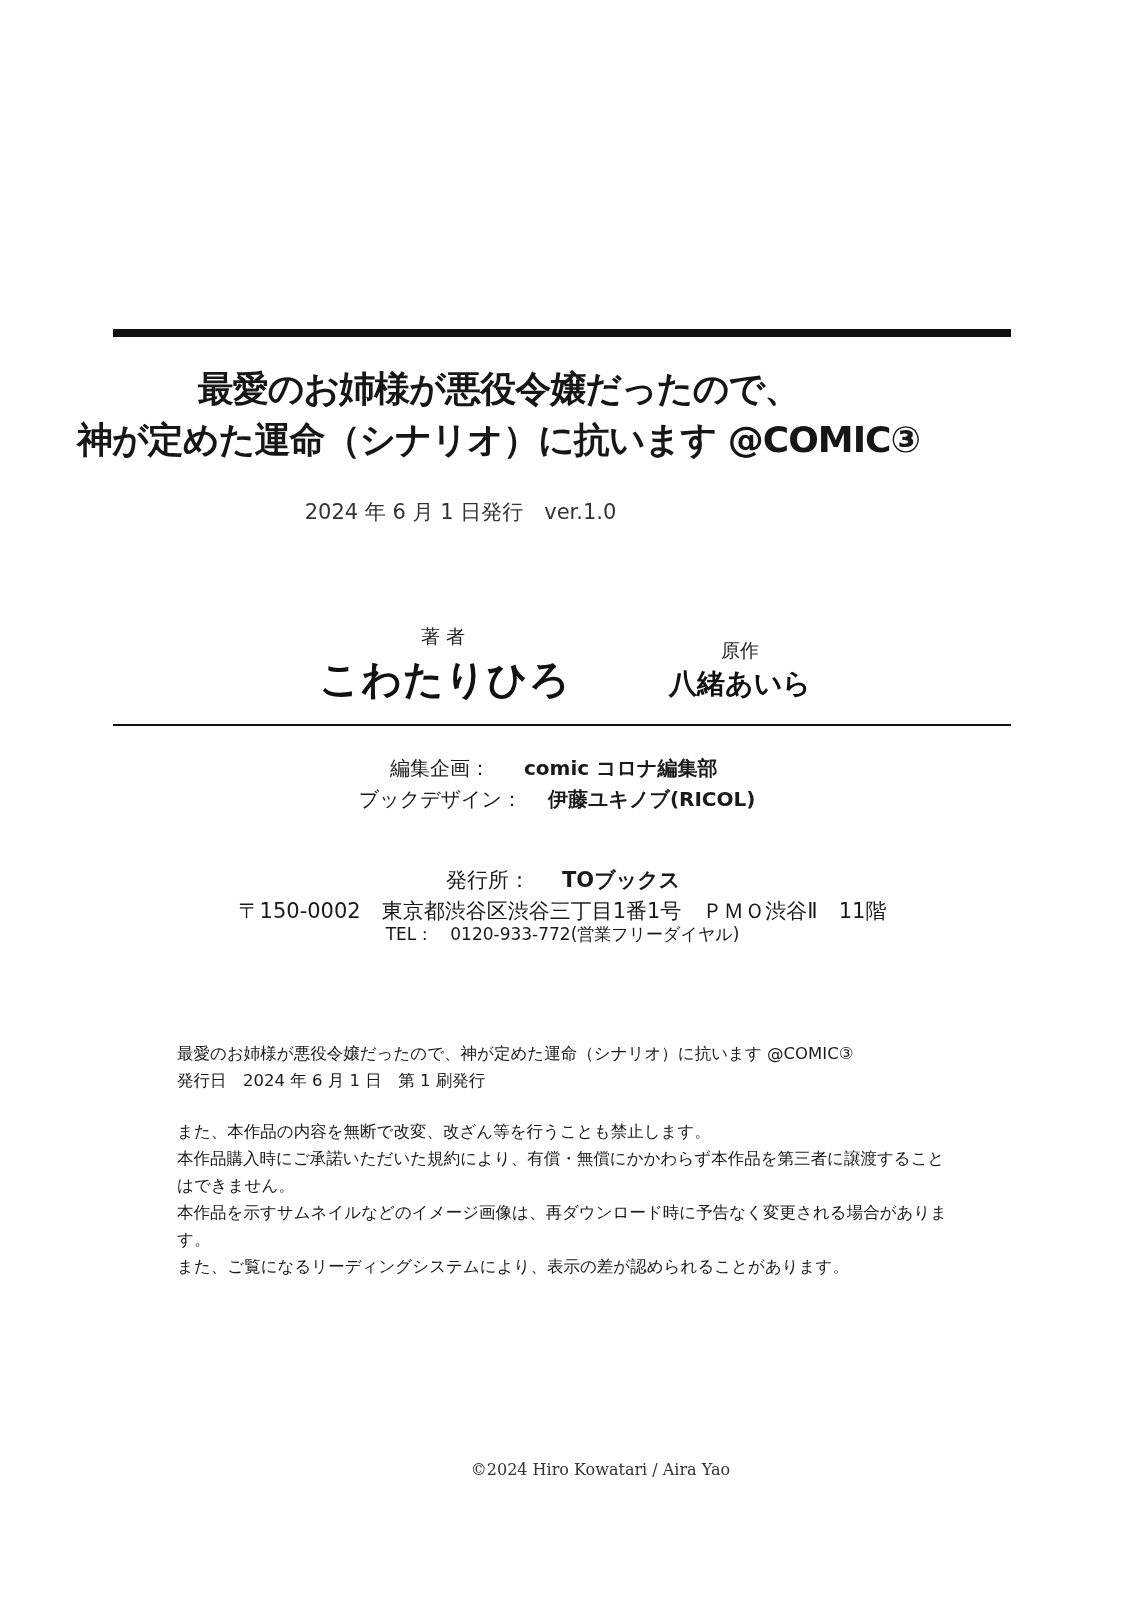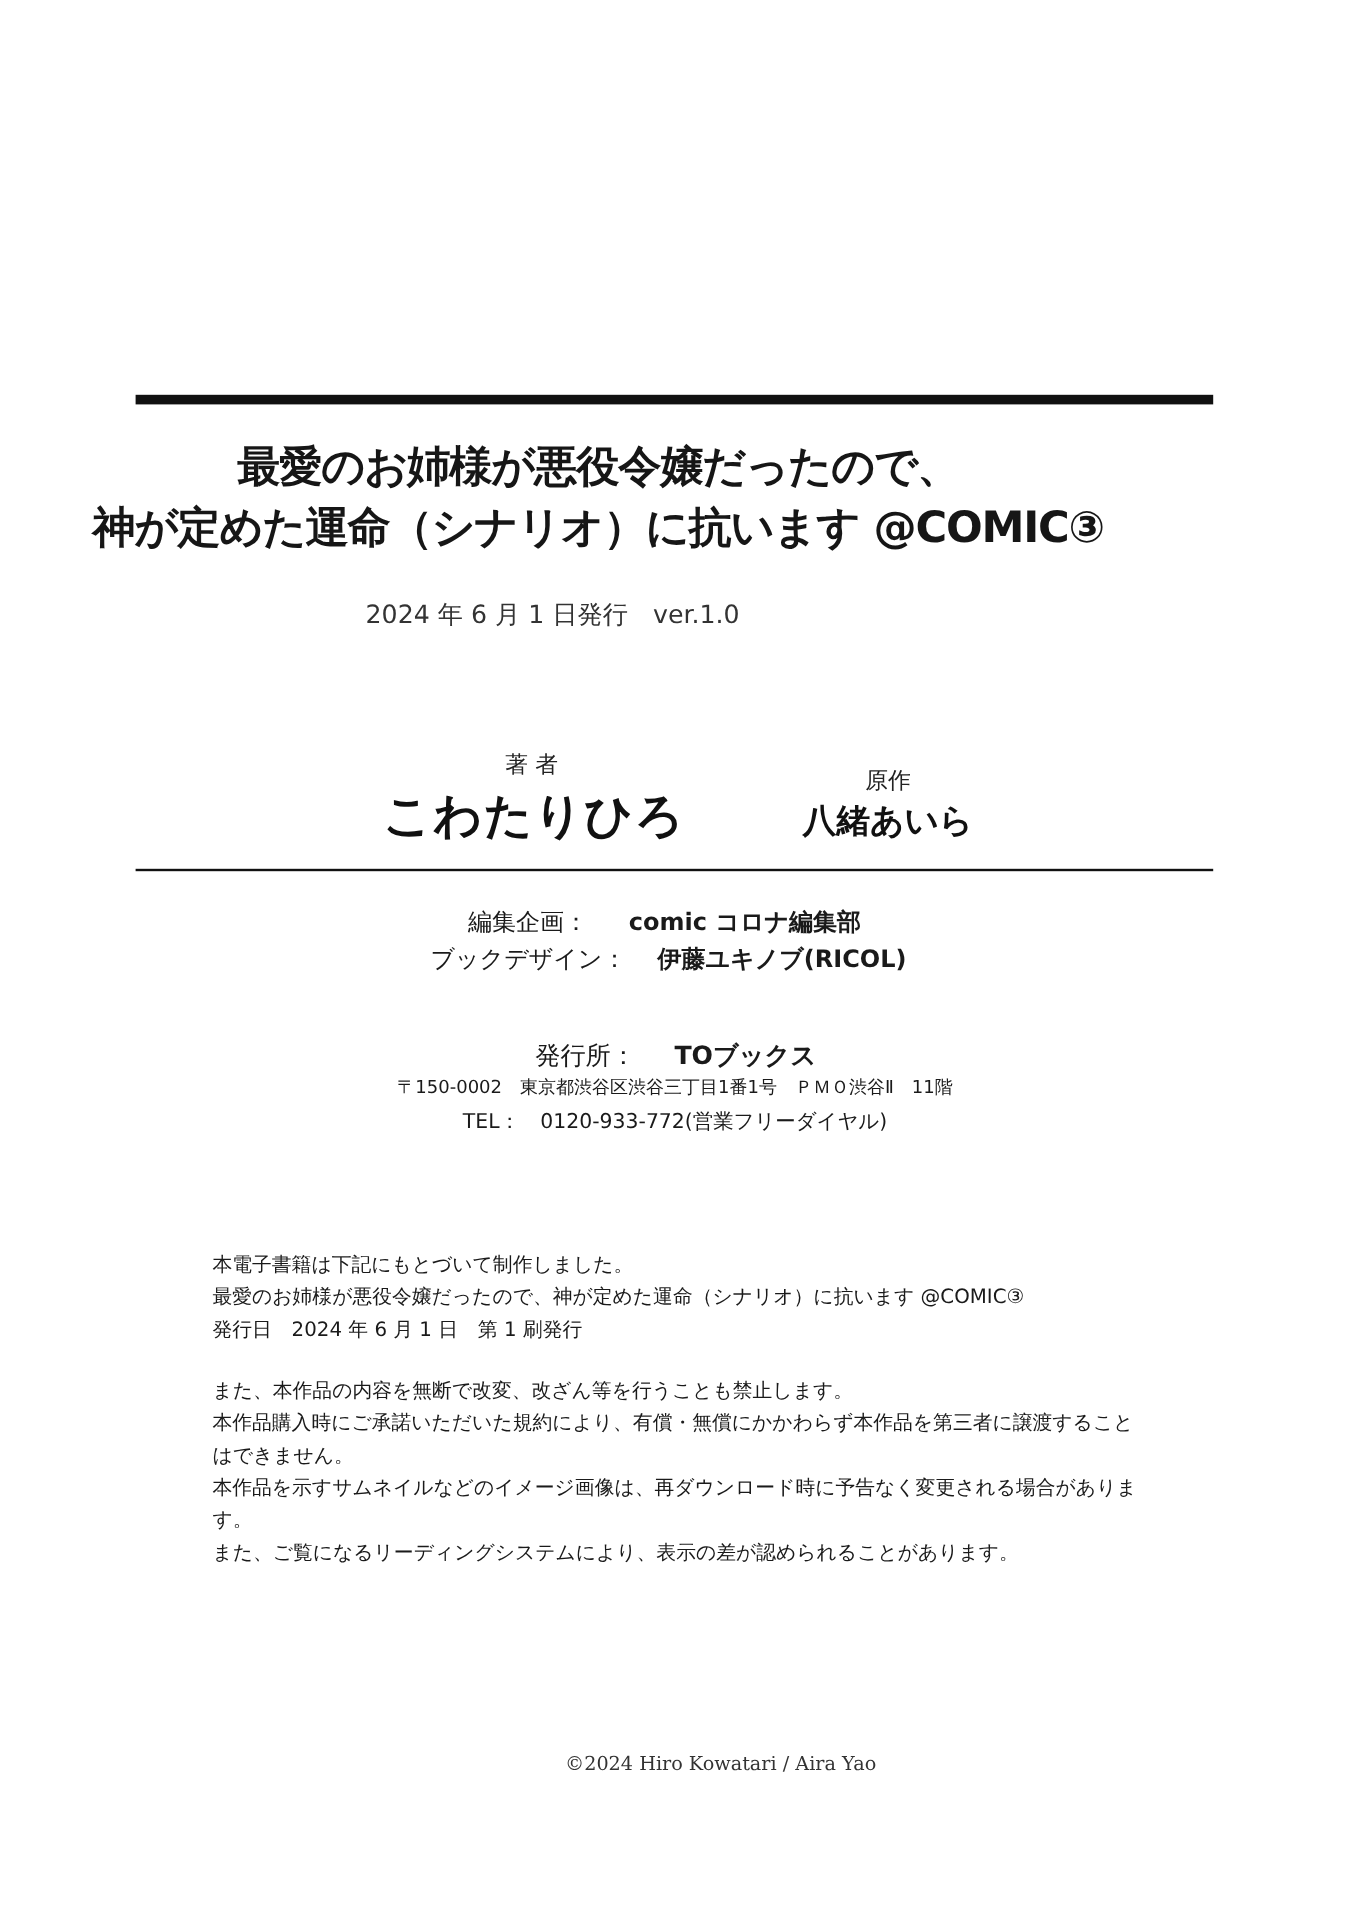--- a/index.html
+++ b/index.html
@@ -58,21 +58,21 @@
     .credit1 .lbl { left: 300px; width: 190px; }
     .credit1 .val { left: 524px; }
     .credit2 { top: 786px; }
     .credit2 .lbl { left: 300px; width: 222px; }
     .credit2 .val { left: 548px; }
     .publisher { top: 866px; font-size: 21px; }
     .publisher .lbl { left: 380px; width: 150px; font-family: Liberation Serif, serif; }
     .publisher .val { left: 562px; }
     .address {
       left: 0; width: 1125px; top: 897px; text-align: center;
-      font-size: 15px; color: #1a1a1a; white-space: pre;
+      font-size: 21px; color: #1a1a1a; white-space: pre;
     }
     .tel {
       left: 0; width: 1125px; top: 923px; text-align: center;
       font-size: 17px; color: #1a1a1a; white-space: pre;
     }
     .notes {
       left: 177px; width: 780px; top: 1040px;
       font-size: 16.5px; line-height: 27px; color: #1a1a1a;
     }
     .notes p { margin: 0; }
@@ -110,21 +110,20 @@
 </div>
 
 <div class="abs credit-row publisher" style="left:0;width:1125px;height:30px;">
   <span class="lbl">発行所：</span>
   <span class="val">TOブックス</span>
 </div>
 <div class="abs address">〒150-0002　東京都渋谷区渋谷三丁目1番1号　ＰＭＯ渋谷Ⅱ　11階</div>
 <div class="abs tel">TEL：　0120-933-772(営業フリーダイヤル)</div>
 
 <div class="abs notes">
-  <p>本電子書籍は下記にもとづいて制作しました。</p>
   <p>最愛のお姉様が悪役令嬢だったので、神が定めた運命（シナリオ）に抗います @COMIC③</p>
   <p>発行日　2024 年 6 月 1 日　第 1 刷発行</p>
   <div class="gap"></div>
   <p>また、本作品の内容を無断で改変、改ざん等を行うことも禁止します。</p>
   <p>本作品購入時にご承諾いただいた規約により、有償・無償にかかわらず本作品を第三者に譲渡することはできません。</p>
   <p>本作品を示すサムネイルなどのイメージ画像は、再ダウンロード時に予告なく変更される場合があります。</p>
   <p>また、ご覧になるリーディングシステムにより、表示の差が認められることがあります。</p>
 </div>
 
 <div class="abs copyright">©2024 Hiro Kowatari / Aira Yao</div>

